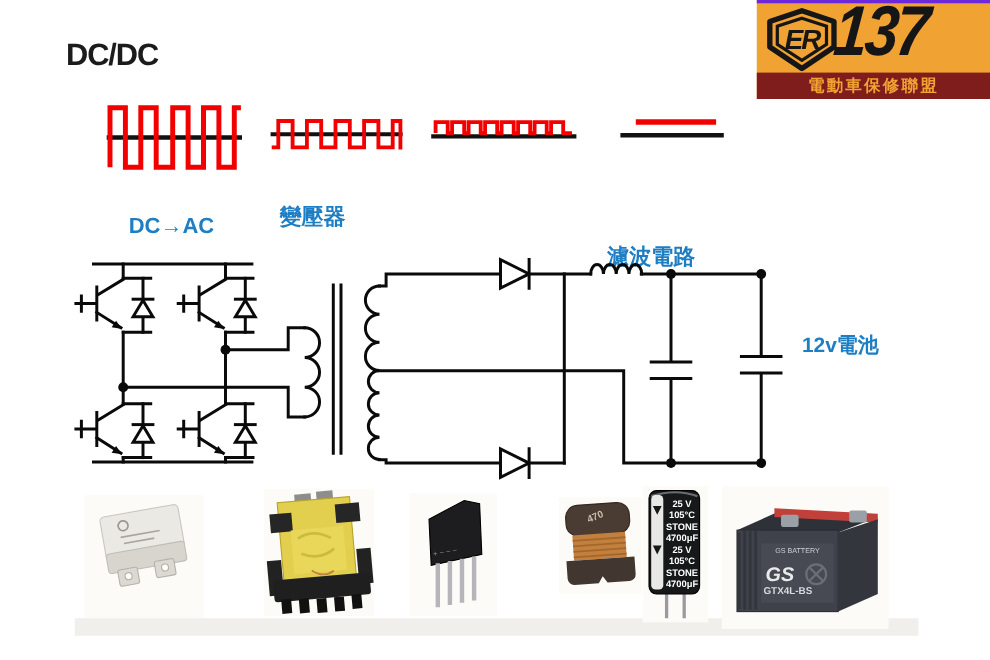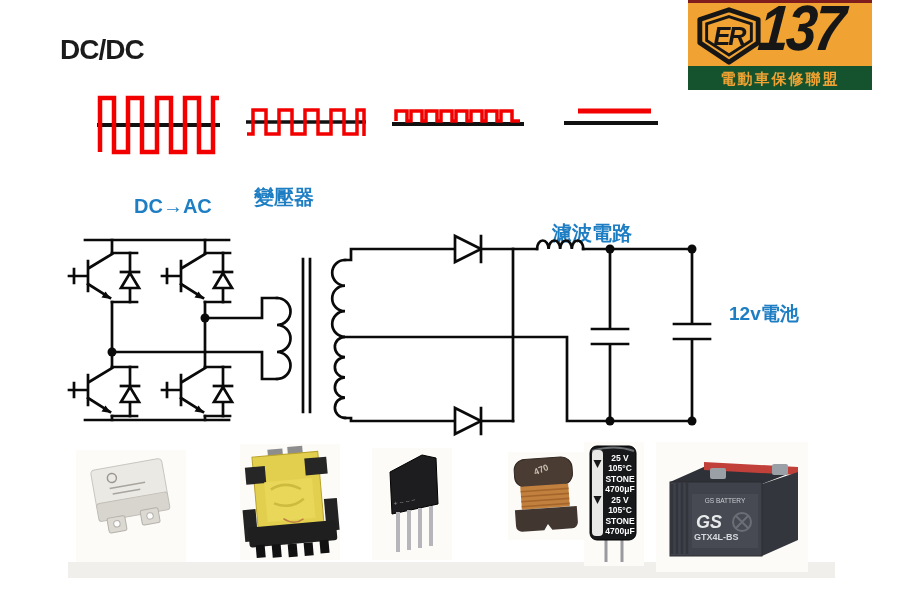--- a/index.html
+++ b/index.html
@@ -3,30 +3,30 @@
 <meta charset="utf-8">
 <style>
   html,body{margin:0;padding:0;background:#ffffff;}
   #stage{position:relative;width:900px;height:600px;background:#ffffff;overflow:hidden;
          font-family:"Liberation Sans","DejaVu Sans",sans-serif;}
   .abs{position:absolute;}
   
   .title{left:60px;top:34px;font-size:28px;font-weight:700;color:#1b1b1b;letter-spacing:-1px;}
   
   .stage-label{font-size:20px;font-weight:700;color:#1e7ec3;white-space:nowrap;}
-  .lbl-dcac{left:134px;top:195px;}
+  .lbl-dcac{left:117px;top:195px;}
   .lbl-xfmr{left:254px;top:184px;}
   .lbl-rect{left:397px;top:192px;}
   .lbl-filt{left:552px;top:192px;margin-top:28px;}
   .lbl-batt{left:700px;top:301px;font-size:19px;margin-left:29px;}
   
-  .logo{left:688px;top:0;width:184px;height:90px;background:#f0a232;border-top:3px solid #7f1d1d;box-sizing:border-box;}
+  .logo{left:688px;top:0;width:212px;height:90px;background:#f0a232;border-top:3px solid #6d28d9;box-sizing:border-box;}
   .logo-number{position:absolute;left:74px;top:-12px;font-size:64px;font-weight:900;font-style:italic;
                color:#161616;transform:scaleX(0.86) skewX(-6deg);transform-origin:left top;letter-spacing:-3px;}
-  .logo-banner{position:absolute;left:0;bottom:0;width:100%;height:24px;background:#14532d;
+  .logo-banner{position:absolute;left:0;bottom:0;width:100%;height:24px;background:#7f1d1d;
                color:#f0a232;font-size:15px;font-weight:700;text-align:center;line-height:25px;
                letter-spacing:2px;white-space:nowrap;}
   .photo-band{left:68px;top:562px;width:767px;height:16px;background:#f1efec;}
   svg{display:block;}
   text{font-family:"Liberation Sans","DejaVu Sans",sans-serif;}
 </style>
 </head>
 <body>
 
 <div id="stage">

